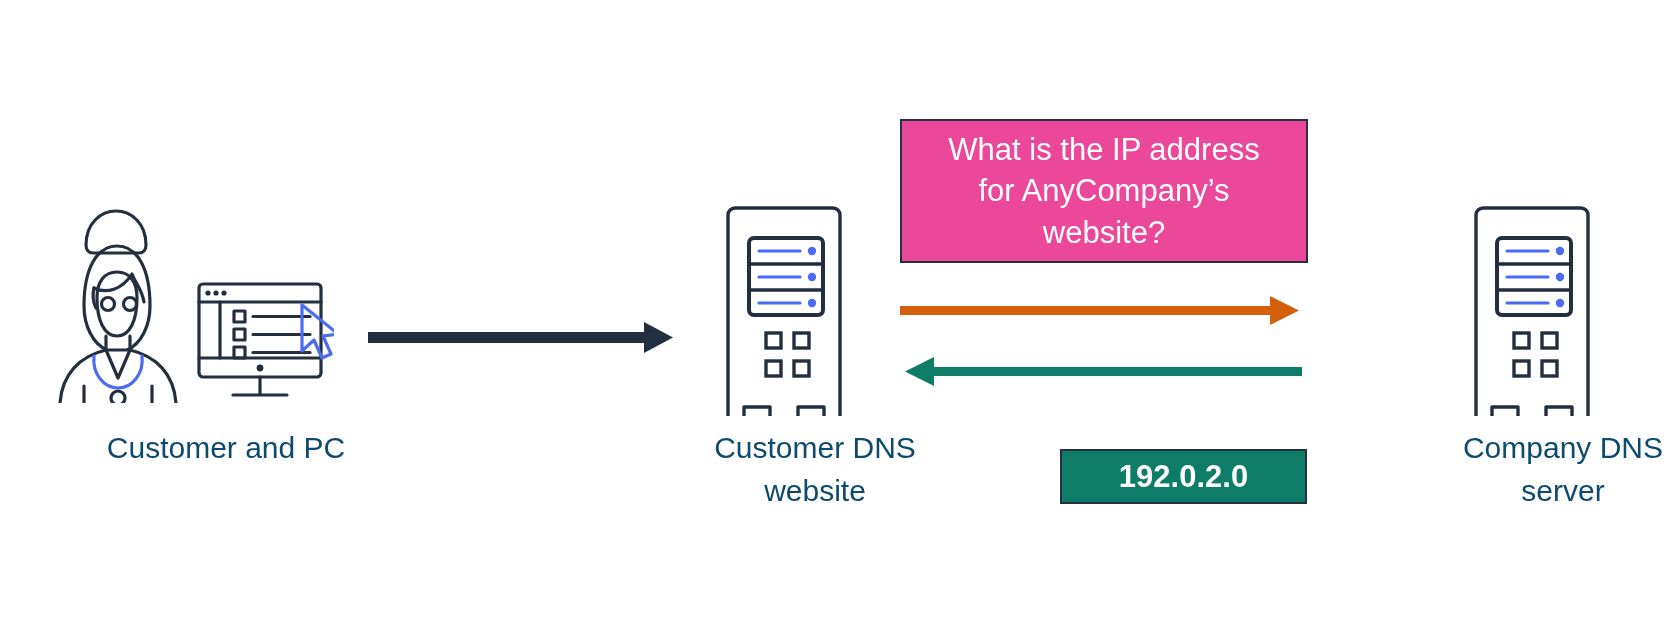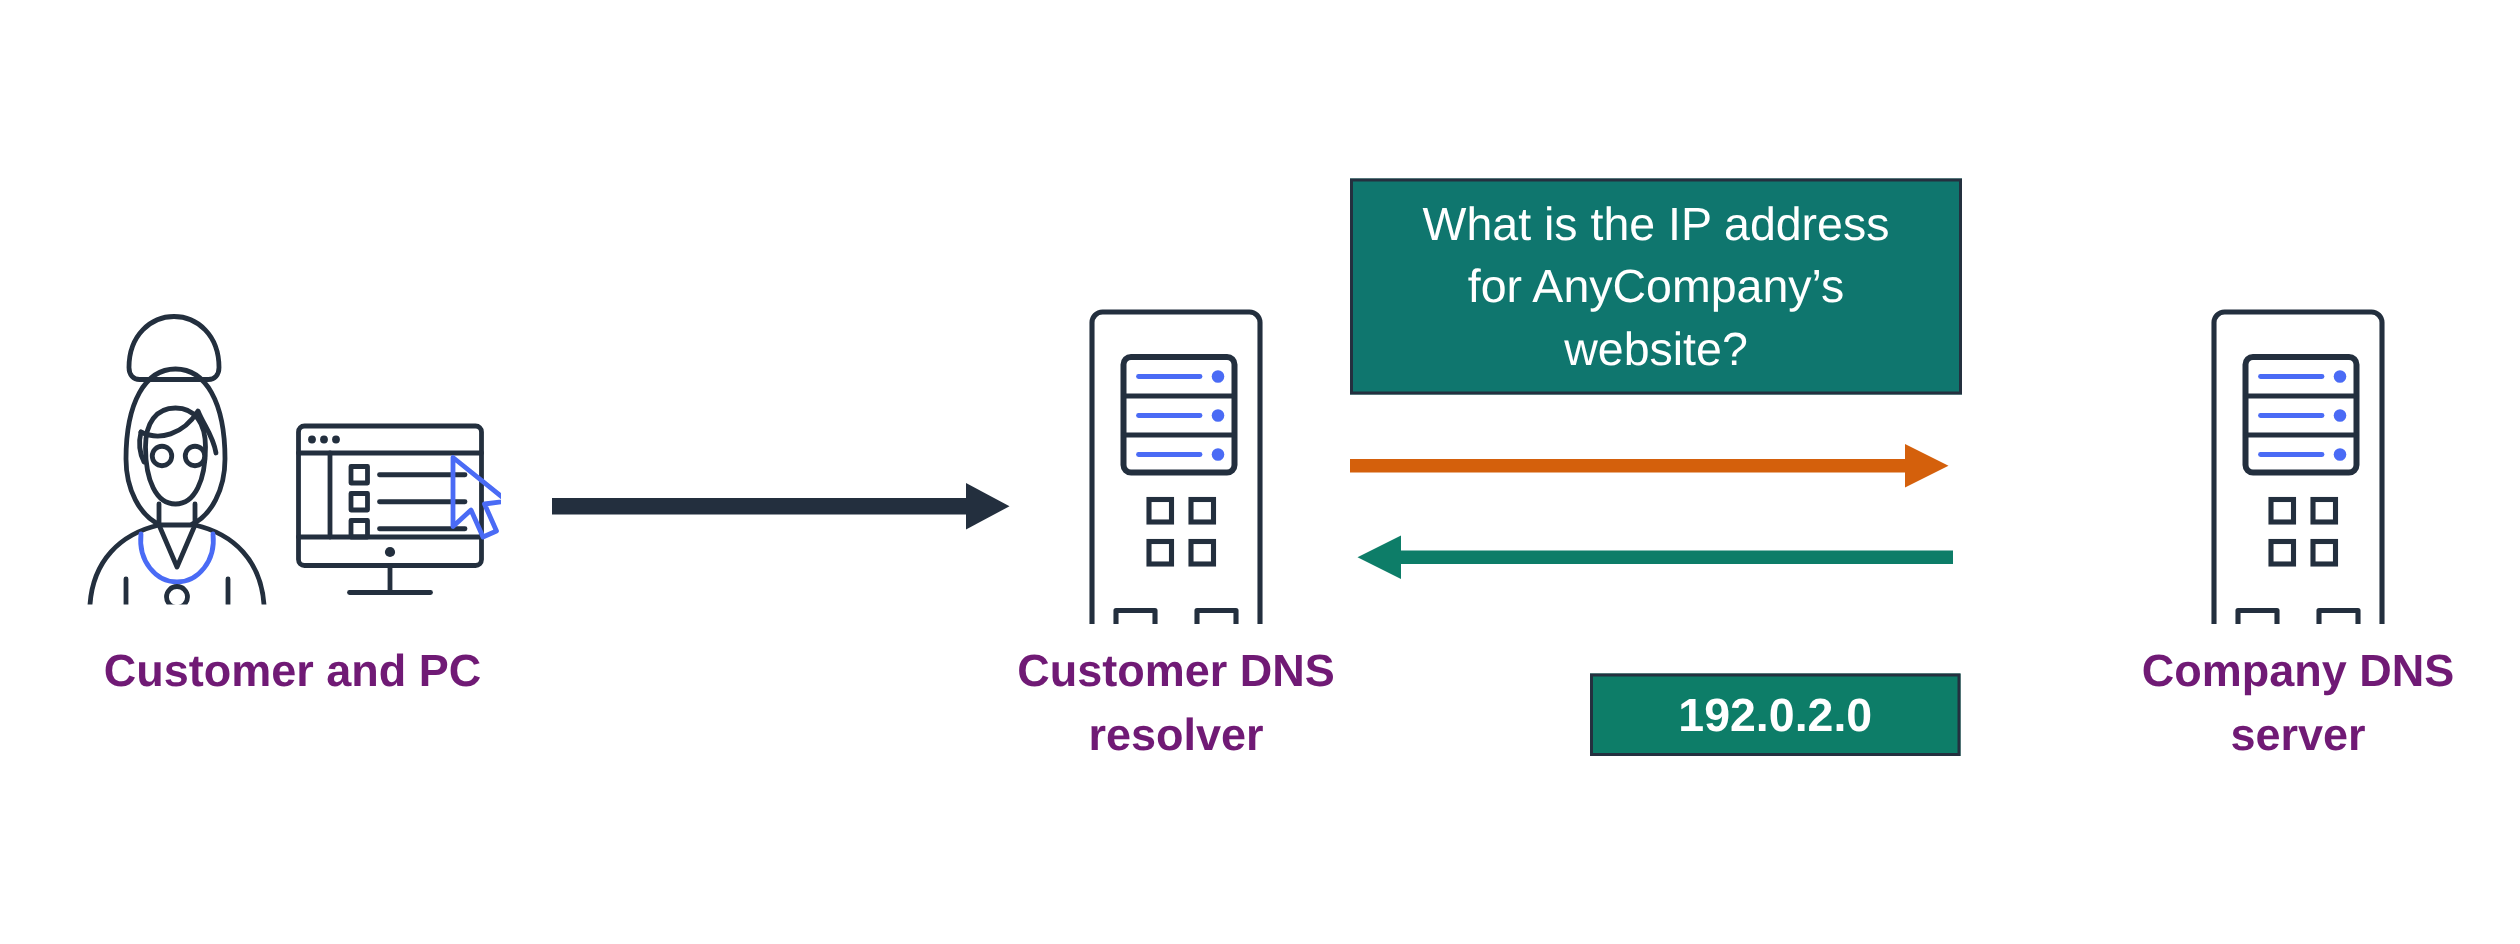--- a/index.html
+++ b/index.html
@@ -18,40 +18,41 @@
     overflow: hidden;
   }
 
   
   .node-label {
     position: absolute;
     text-align: center;
     font-family: "Liberation Sans", sans-serif;
     font-size: 30px;
     line-height: 1.42;
-    color: #701a75;
+    color: #0c4a6e;
     white-space: pre-line;
-    font-weight: 700;
+    font-weight: 400;
+    padding-left: 31px;
   }
 
   
   .callout {
     position: absolute;
     box-sizing: border-box;
     border: 2px solid #24303f;
     color: #ffffff;
     font-family: "Liberation Sans", sans-serif;
     display: flex;
     align-items: center;
     justify-content: center;
     text-align: center;
     white-space: pre-line;
   }
   .callout-question {
-    background: #0f766e;
+    background: #ec4899;
     font-size: 31px;
     line-height: 1.33;
     font-weight: 400;
     padding: 4px 10px;
   }
   .callout-answer {
     background: #0d7d68;
     font-size: 31px;
     line-height: 1.2;
     font-weight: 400;
@@ -159,21 +160,21 @@
       <g stroke="#232f3e" stroke-width="3.4" fill="#ffffff">
         <rect x="50" y="133" width="15" height="15"></rect>
         <rect x="78" y="133" width="15" height="15"></rect>
         <rect x="50" y="161" width="15" height="15"></rect>
         <rect x="78" y="161" width="15" height="15"></rect>
       </g>
     </svg>
   </div>
 
   <div class="node-label" style="left:614px; top:427px; width:340px;">Customer DNS
-resolver</div>
+website</div>
 
   <div class="icon-wrap" style="left:1464px; top:200px; width:136px; height:216px;">
     <svg width="136" height="216" viewBox="0 0 136 216" fill="none">
       <g stroke="#232f3e" stroke-width="3.4" fill="#ffffff" stroke-linecap="round" stroke-linejoin="round">
         <rect x="12" y="8" width="112" height="216" rx="7"></rect>
         <rect x="33" y="38" width="74" height="77" rx="5" stroke-width="4"></rect>
         <path d="M33 64 L107 64" stroke-width="3.4"></path>
         <path d="M33 90 L107 90" stroke-width="3.4"></path>
         <rect x="28" y="207" width="26" height="14"></rect>
         <rect x="82" y="207" width="26" height="14"></rect>

